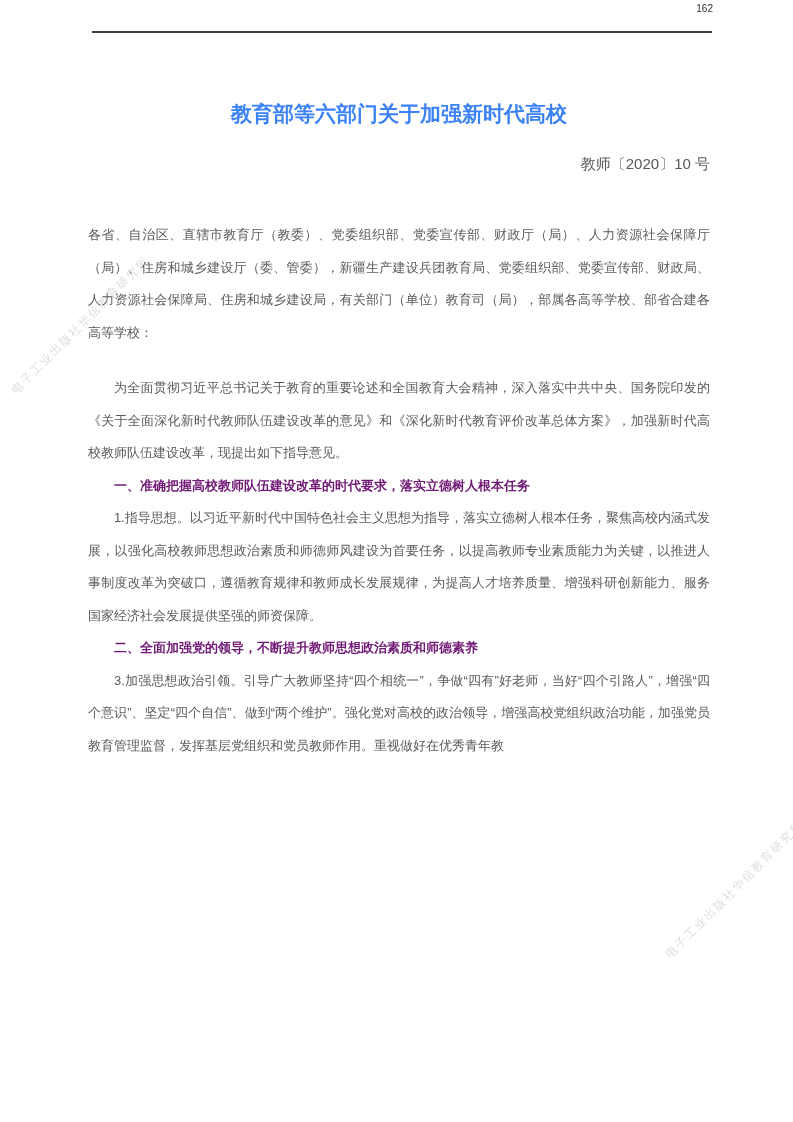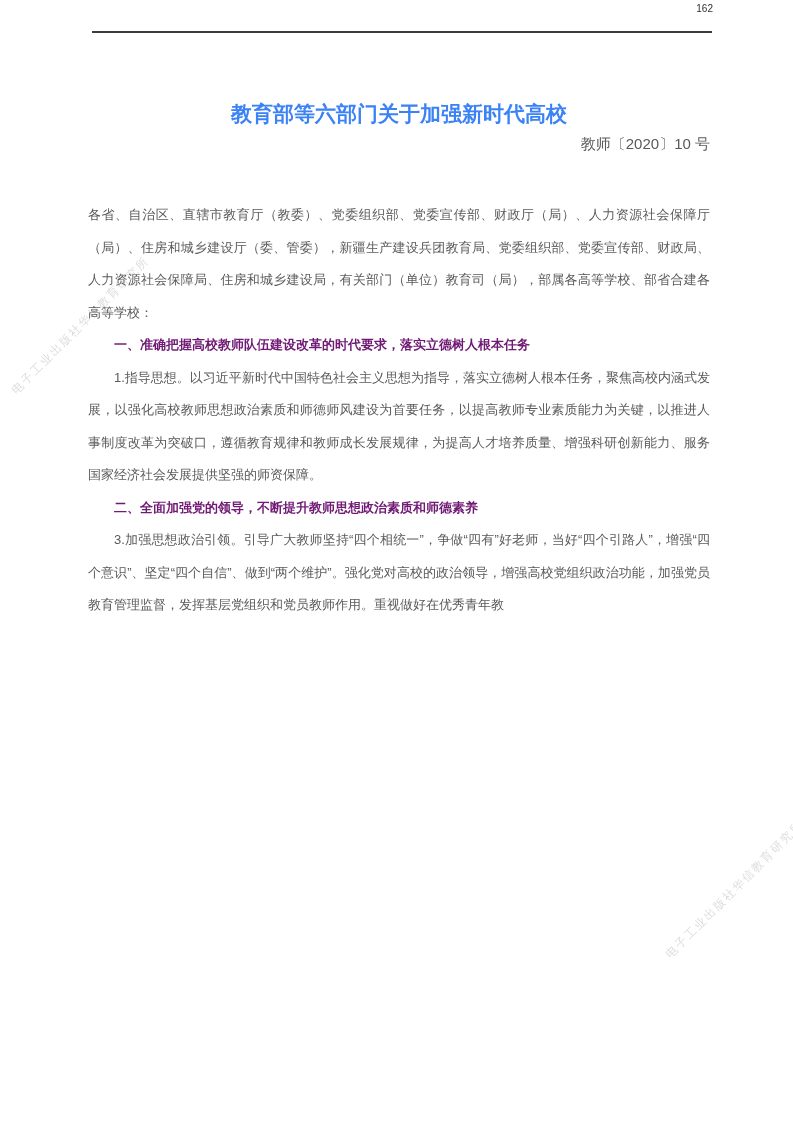--- a/index.html
+++ b/index.html
@@ -51,21 +51,21 @@
   }
   .doc-title {
     margin-top: 96px;
     text-align: center;
     font-size: 21px;
     font-weight: 700;
     line-height: 35px;
     color: #3b82f6;
   }
   .doc-number {
-    margin-top: 1px;
+    margin-top: 21px;
     text-align: right;
     font-size: 15px;
     line-height: 24px;
     color: #5b5959;
   }
   .body-text {
     margin-top: 43px;
     font-size: 13px;
     line-height: 32.5px;
     color: #5b5959;
@@ -90,20 +90,21 @@
   <div class="content">
 
     <div class="doc-title">
       <div>教育部等六部门关于加强新时代高校</div>
     </div>
 
     <div class="doc-number">教师〔2020〕10 号</div>
 
     <div class="body-text">
       <p class="para no-indent">各省、自治区、直辖市教育厅（教委）、党委组织部、党委宣传部、财政厅（局）、人力资源社会保障厅（局）、住房和城乡建设厅（委、管委），新疆生产建设兵团教育局、党委组织部、党委宣传部、财政局、人力资源社会保障局、住房和城乡建设局，有关部门（单位）教育司（局），部属各高等学校、部省合建各高等学校：</p>
+      <p class="para gap-top">为全面贯彻习近平总书记关于教育的重要论述和全国教育大会精神，深入落实中共中央、国务院印发的《关于全面深化新时代教师队伍建设改革的意见》和《深化新时代教育评价改革总体方案》，加强新时代高校教师队伍建设改革，现提出如下指导意见。</p>
       <p class="para heading">一、准确把握高校教师队伍建设改革的时代要求，落实立德树人根本任务</p>
       <p class="para">1.指导思想。以习近平新时代中国特色社会主义思想为指导，落实立德树人根本任务，聚焦高校内涵式发展，以强化高校教师思想政治素质和师德师风建设为首要任务，以提高教师专业素质能力为关键，以推进人事制度改革为突破口，遵循教育规律和教师成长发展规律，为提高人才培养质量、增强科研创新能力、服务国家经济社会发展提供坚强的师资保障。</p>
       <p class="para heading">二、全面加强党的领导，不断提升教师思想政治素质和师德素养</p>
       <p class="para">3.加强思想政治引领。引导广大教师坚持“四个相统一”，争做“四有”好老师，当好“四个引路人”，增强“四个意识”、坚定“四个自信”、做到“两个维护”。强化党对高校的政治领导，增强高校党组织政治功能，加强党员教育管理监督，发挥基层党组织和党员教师作用。重视做好在优秀青年教</p>
     </div>
 
   </div>
 
 </div>
 

